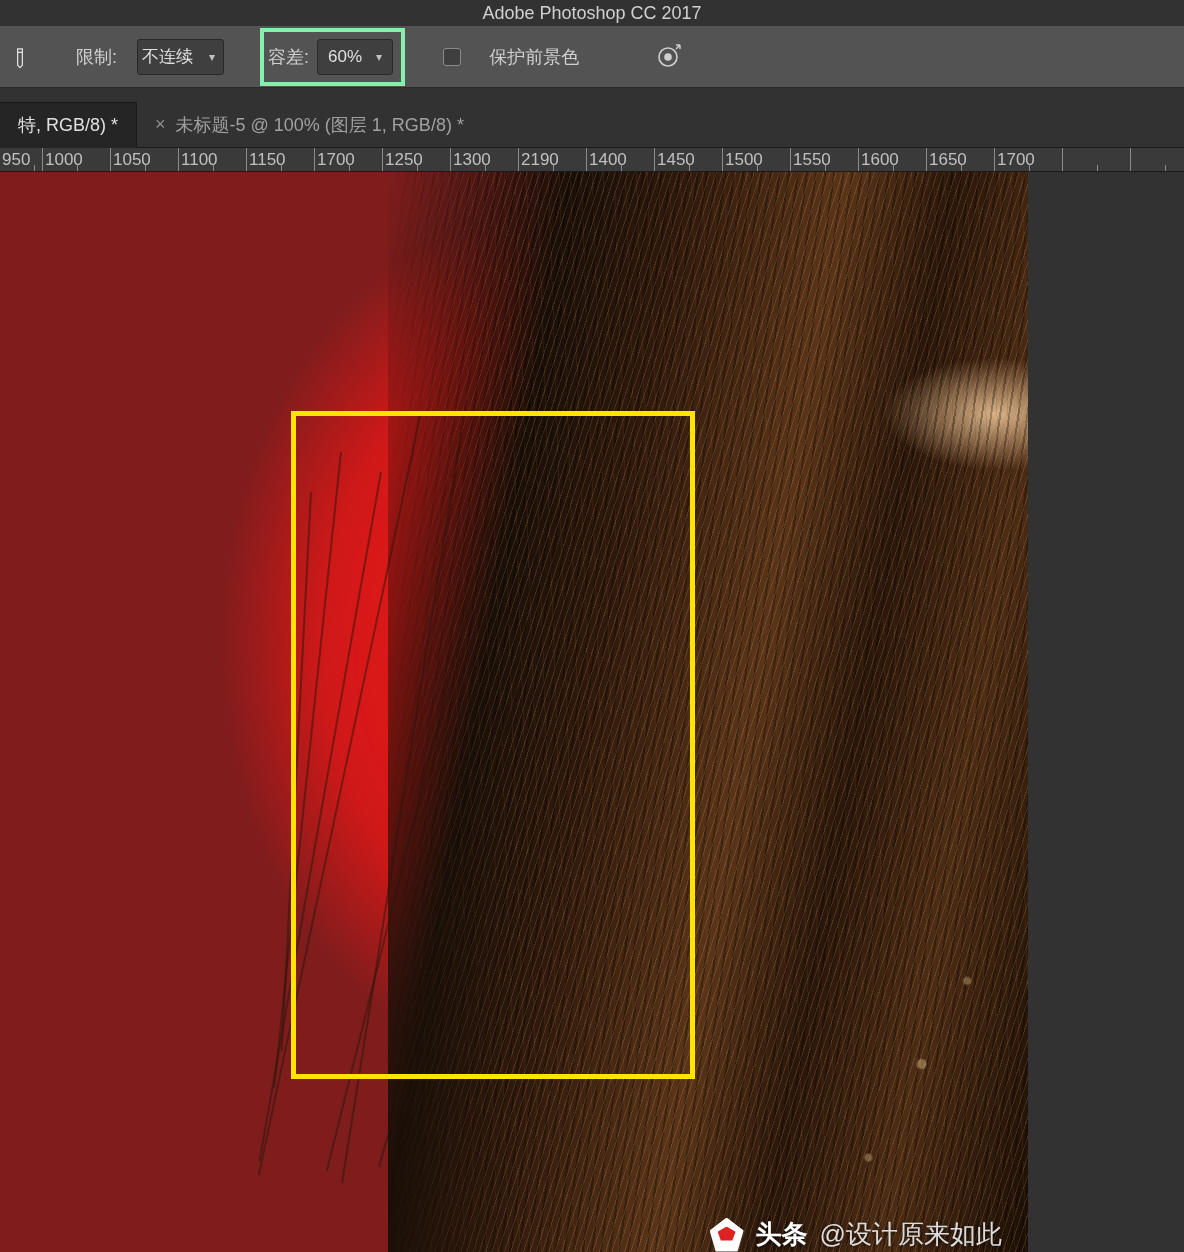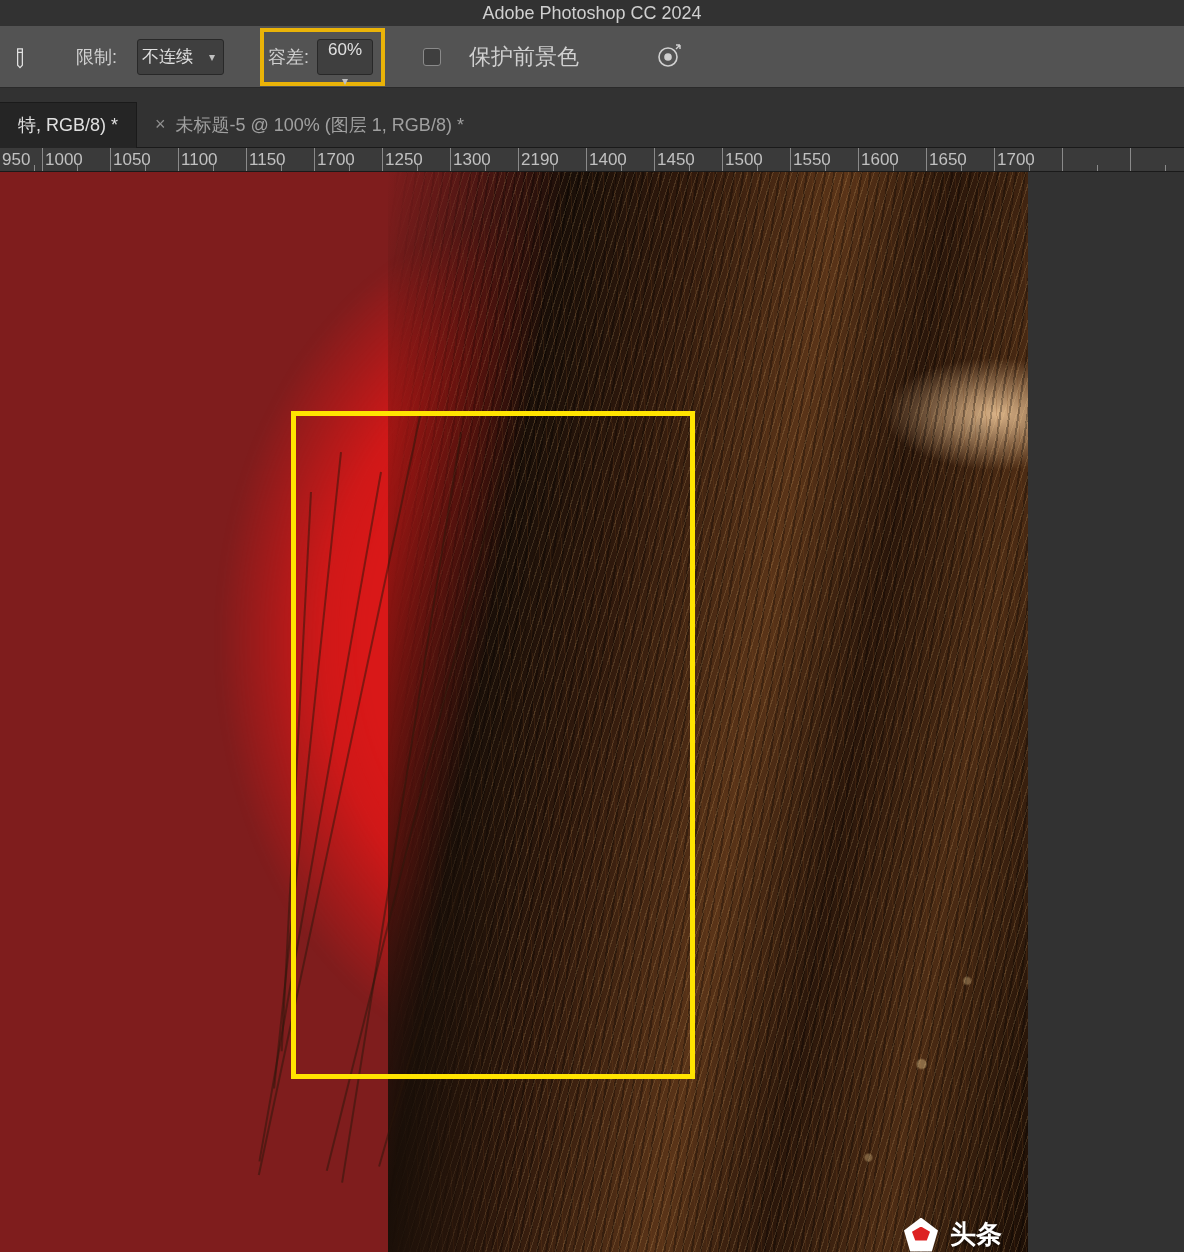--- a/index.html
+++ b/index.html
@@ -57,52 +57,51 @@
     gap: 16px;
   }
   .chevron {
     font-size: 12px;
     color: #c0c0c0;
   }
   .tolerance-group {
     display: flex;
     align-items: center;
     gap: 8px;
-    border: 4px solid #eab308;
+    border: 4px solid #86efac;
     padding: 4px 8px 4px 4px;
     height: 58px;
     margin-left: 16px;
   }
   .tolerance-label {
     font-size: 18px;
     color: #d0d0d0;
   }
   .value-input {
     display: flex;
     align-items: center;
     background: #3f3f3f;
     border: 1px solid #282828;
     border-radius: 3px;
     height: 36px;
     padding: 0 10px;
     font-size: 17px;
     color: #e0e0e0;
     gap: 14px;
-    flex-direction: column;
   }
   .checkbox {
     width: 18px;
     height: 18px;
     border: 1px solid #8a8a8a;
     border-radius: 3px;
     background: #3f3f3f;
     margin-left: 18px;
   }
   .cb-label {
-    font-size: 22px;
+    font-size: 18px;
     color: #d0d0d0;
     margin-left: 8px;
   }
   .target-icon {
     margin-left: 56px;
     width: 26px;
     height: 26px;
     display: flex;
     align-items: center;
     justify-content: center;
@@ -243,21 +242,21 @@
     width:18px; height:14px;
     background:#d22;
     clip-path: polygon(50% 0%, 100% 38%, 82% 100%, 18% 100%, 0% 38%);
   }
   .wm-strong { font-weight: 700; }
   .wm-light { color: #e6e6e6; opacity: 0.95; }
 </style>
 </head>
 <body>
 
-<div class="title-bar">Adobe Photoshop CC 2024</div>
+<div class="title-bar">Adobe Photoshop CC 2017</div>
 
 <div class="options-bar">
   <span class="eyedropper-icon">
     <svg width="20" height="20" viewBox="0 0 24 24" fill="none" stroke="#e0e0e0" stroke-width="1.5">
       <path d="M3 21 L3 17 L14 6 L18 10 L7 21 Z"></path>
       <path d="M14 6 L17 3 L21 7 L18 10"></path>
     </svg>
   </span>
 
   <span class="opt-label">限制:</span>
@@ -328,14 +327,15 @@
   <div class="strand" style="left:500px;top:300px;height:720px;transform:rotate(14deg)"></div>
   <div class="strand" style="left:540px;top:340px;height:680px;transform:rotate(8deg)"></div>
   <div class="strand" style="left:560px;top:360px;height:660px;transform:rotate(16deg)"></div>
   <div class="strand" style="left:310px;top:320px;height:560px;transform:rotate(3deg)"></div>
 
   <div class="highlight-box" style="left:291px;top:239px;width:404px;height:668px"></div>
 
   <div class="watermark">
     <span class="wm-logo"></span>
     <span class="wm-strong">头条</span>
+    <span class="wm-light">@设计原来如此</span>
   </div>
 </div>
 
 </body></html>

